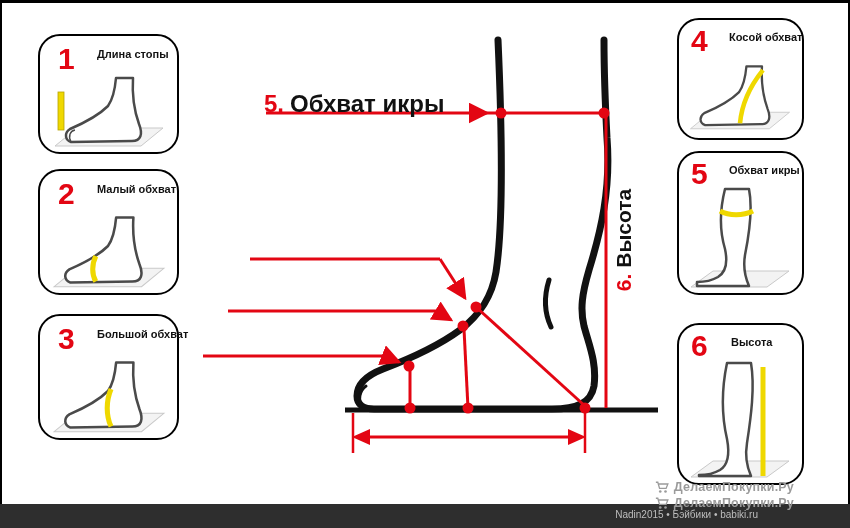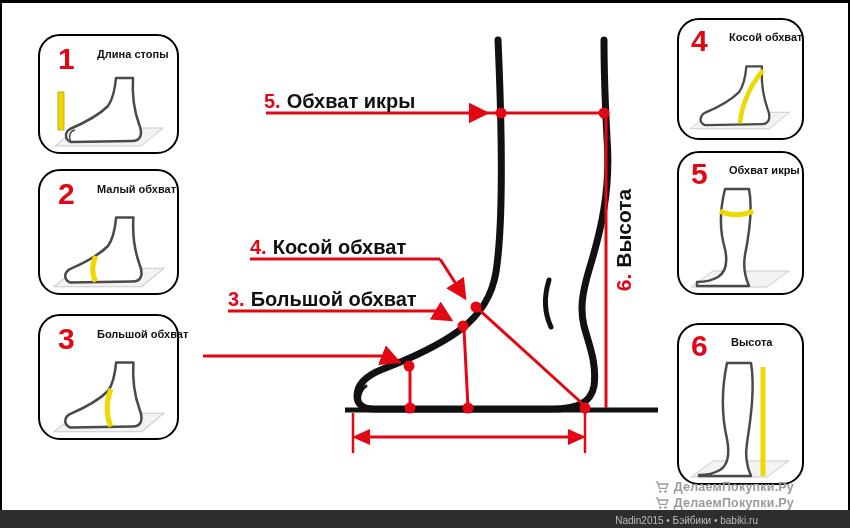--- a/index.html
+++ b/index.html
@@ -13,37 +13,37 @@
   #frame-left{left:0;top:0;width:2px;height:528px;}
   #frame-right{right:0;top:0;width:2px;height:528px;}
 
   
   .card{position:absolute; background:#fff; border:2px solid #000; border-radius:22px;}
   .card .num{position:absolute; font-weight:bold; font-size:30px; line-height:1; color:#e30613;}
   .card .lbl{position:absolute; font-weight:600; font-size:11px; color:#111; white-space:nowrap;}
   .card svg{position:absolute;}
 
   
-  .dlabel{position:absolute; font-weight:bold; font-size:20px; color:#111; white-space:nowrap;}
+  .dlabel{position:absolute; font-weight:bold; font-size:24px; color:#111; white-space:nowrap;}
   .dlabel .num{color:#e30613; padding-right:6px;}
   #label-foot-length{font-size:22px;}
   #label-height{
     position:absolute; left:612px; top:370px; width:260px; text-align:center;
     transform:rotate(-90deg); transform-origin:0 0;
     font-weight:bold; font-size:21px; color:#111; white-space:nowrap;
   }
   #label-height .num{color:#e30613; padding-right:6px;}
 
   
   .wmrow{position:absolute; right:56px; display:flex; align-items:center; gap:5px; z-index:3;}
   .wmrow .wmtext{font-weight:bold; font-size:12.5px; color:#9b9b9b; letter-spacing:.2px;}
   #wm-row1{top:480px;}
   #wm-row2{top:496px;}
   #bottom-strip{
-    position:absolute; left:0; bottom:0; width:850px; height:18px; background:#2e2e2e; z-index:1;
+    position:absolute; left:0; bottom:0; width:850px; height:24px; background:#2e2e2e; z-index:1;
     text-align:right; box-sizing:border-box; padding-right:92px;
   }
   #bottom-strip .credits{font-size:10px; color:#bdbdbd; line-height:20px;}
   svg{display:block;}
   #diagram-svg{position:absolute; left:0; top:0; pointer-events:none;}
 </style>
 </head>
 <body>
 
 <div id="stage">
@@ -105,26 +105,20 @@
       <circle cx="409" cy="366" r="5.5"></circle>
       <circle cx="410" cy="408" r="5.5"></circle>
       <circle cx="468" cy="408" r="5.5"></circle>
       <circle cx="585" cy="408" r="5.5"></circle>
     </g>
   </svg>
 
   <div class="dlabel" style="left:264px; top:90px">
     <span class="num">5.</span><span>Обхват икры</span>
   </div>
-  <div class="dlabel" style="left:250px; top:236px">
-    <span class="num">4.</span><span>Косой обхват</span>
-  </div>
-  <div class="dlabel" style="left:228px; top:288px">
-    <span class="num">3.</span><span>Большой обхват</span>
-  </div>
   <div id="label-height">
     <span class="num">6.</span><span>Высота</span>
   </div>
 
   <div class="card" style="left:38px; top:34px; width:137px; height:116px">
     <div class="num" style="left:18px; top:8px">1</div>
     <div class="lbl" style="left:57px; top:12px">Длина стопы</div>
     <svg style="left:8px; top:30px" width="122" height="82" viewBox="0 0 120 82">
       <polygon points="6,80 92,80 114,62 28,62" fill="#f3f3f3" stroke="#c9c9c9" stroke-width="1"></polygon>
       <path d="M22,76 C16,74 15,67 21,63 C35,57 49,50 59,40 C64,33 66,23 67,12 L84,12 C83,28 85,44 90,58 C94,68 92,75 83,75 Z" fill="#fff" stroke="#4a4a4a" stroke-width="2.5" stroke-linejoin="round"></path>

